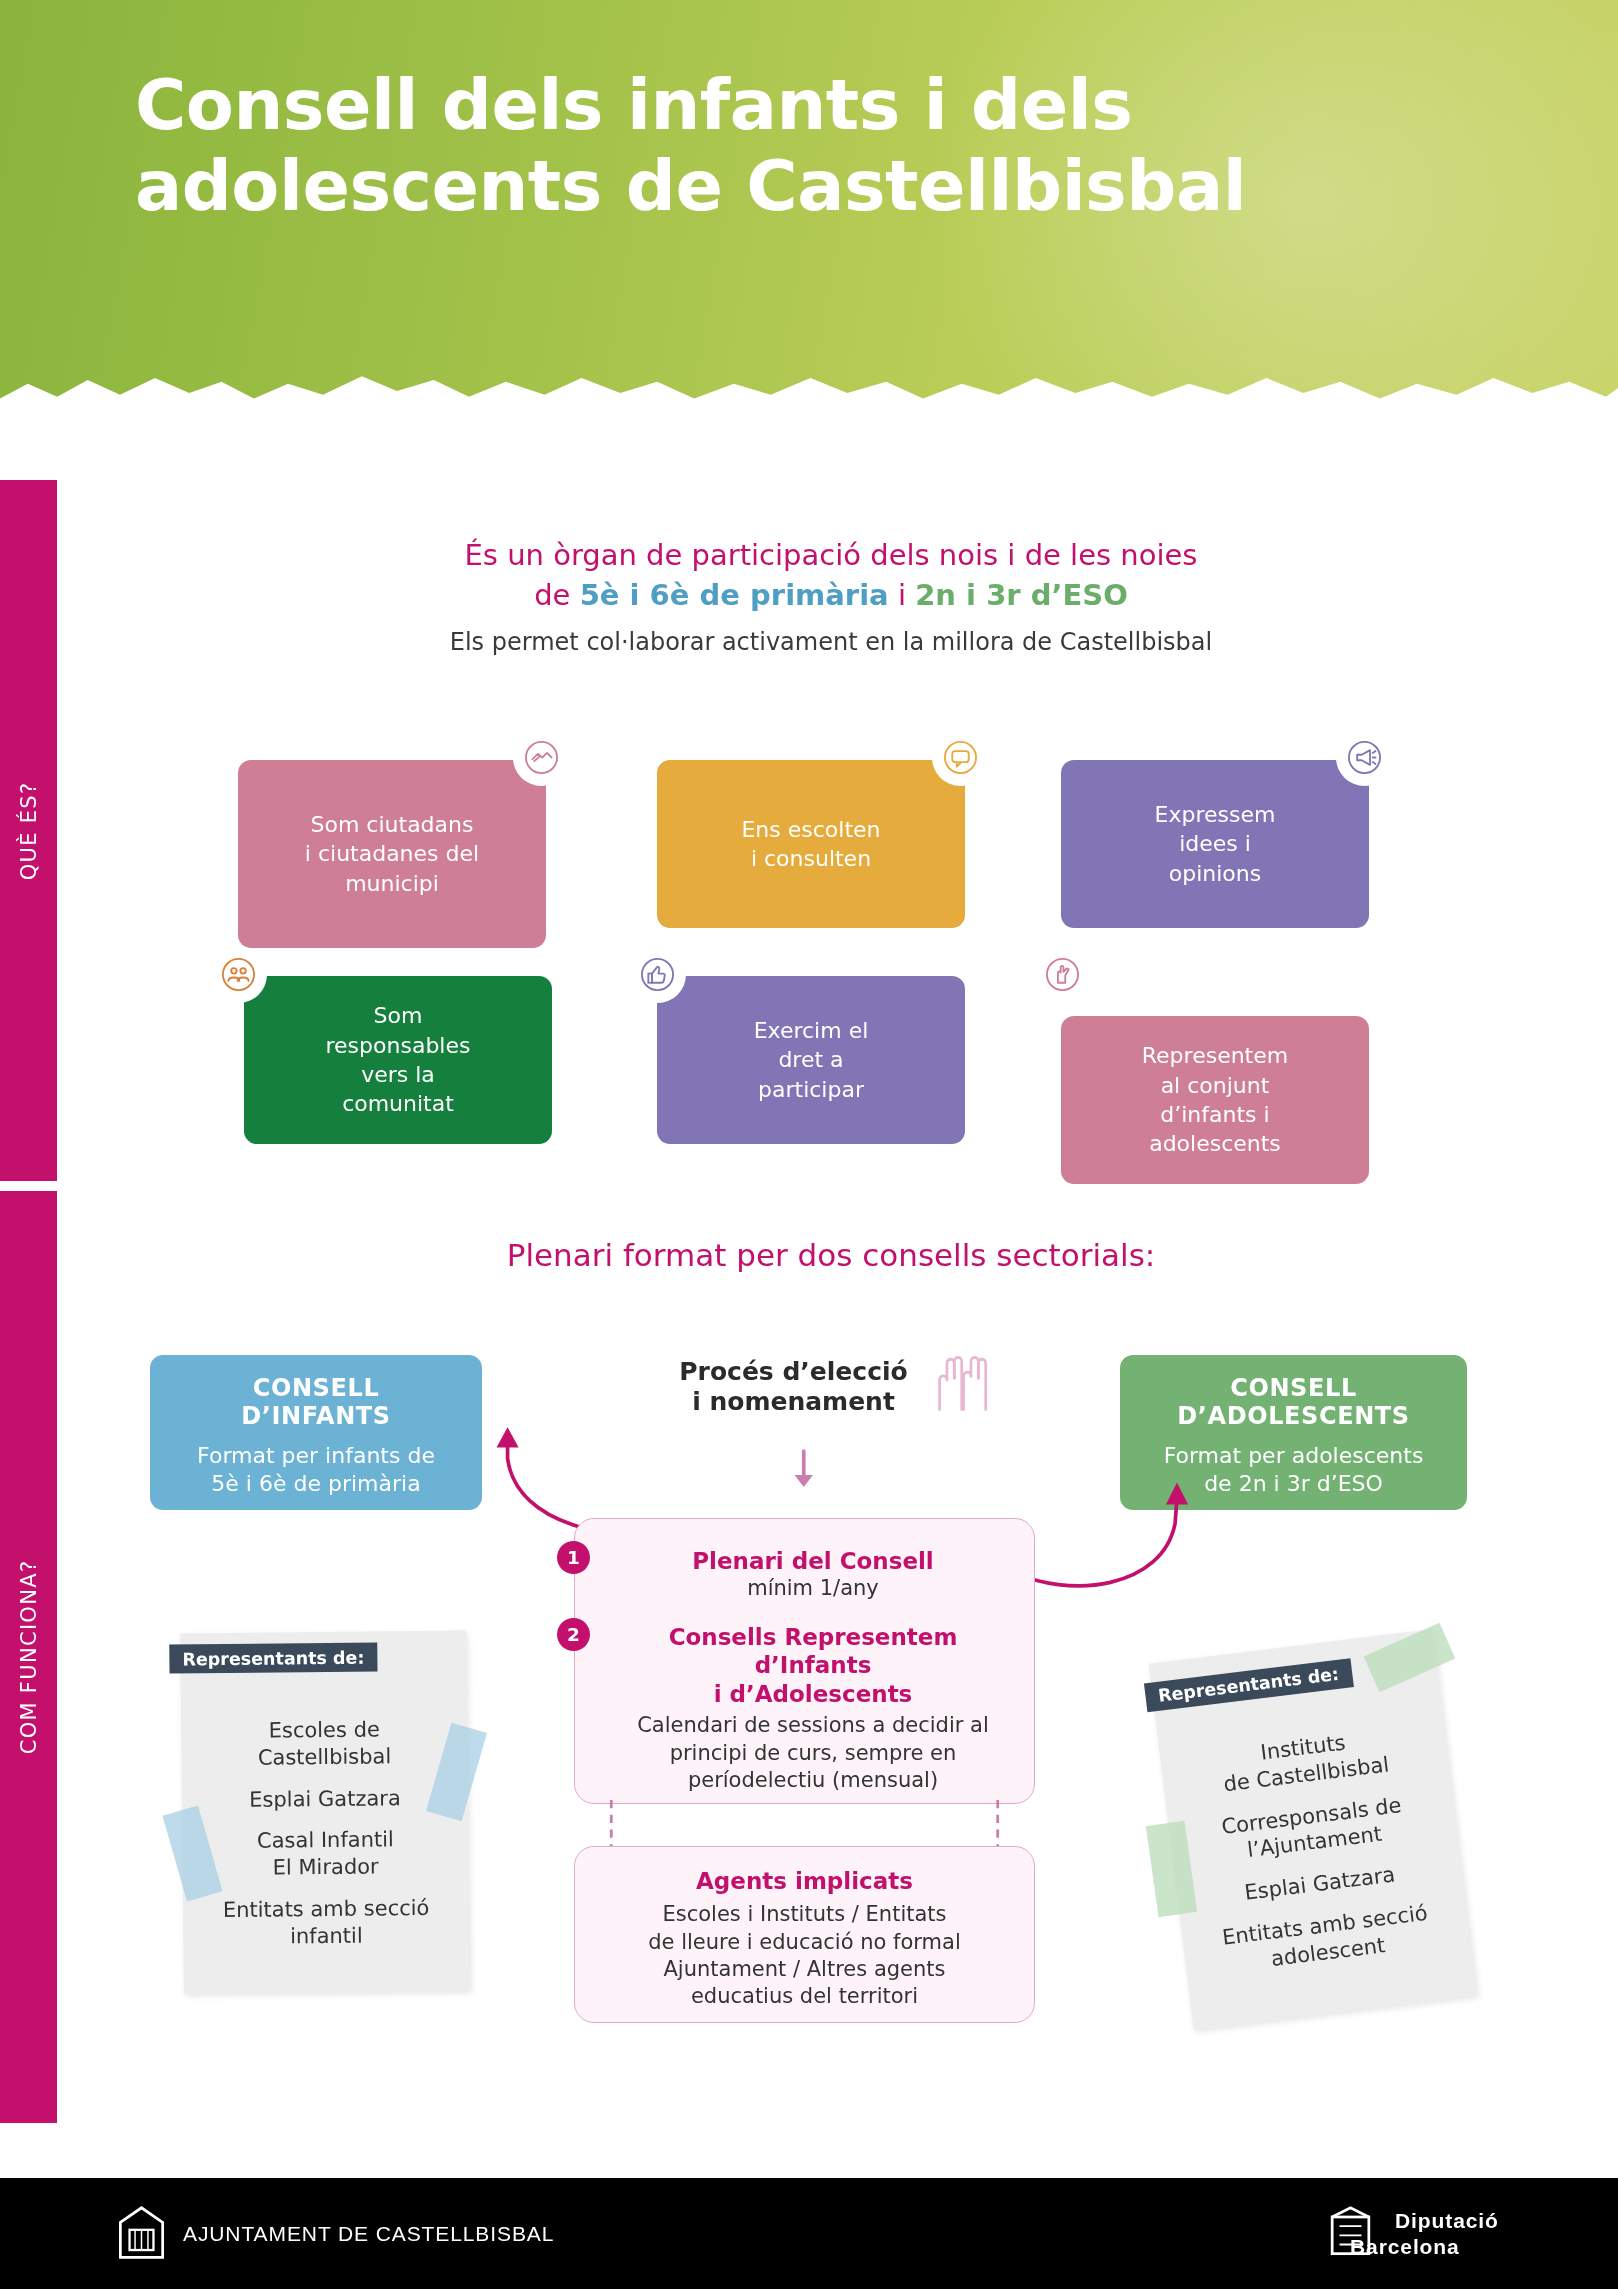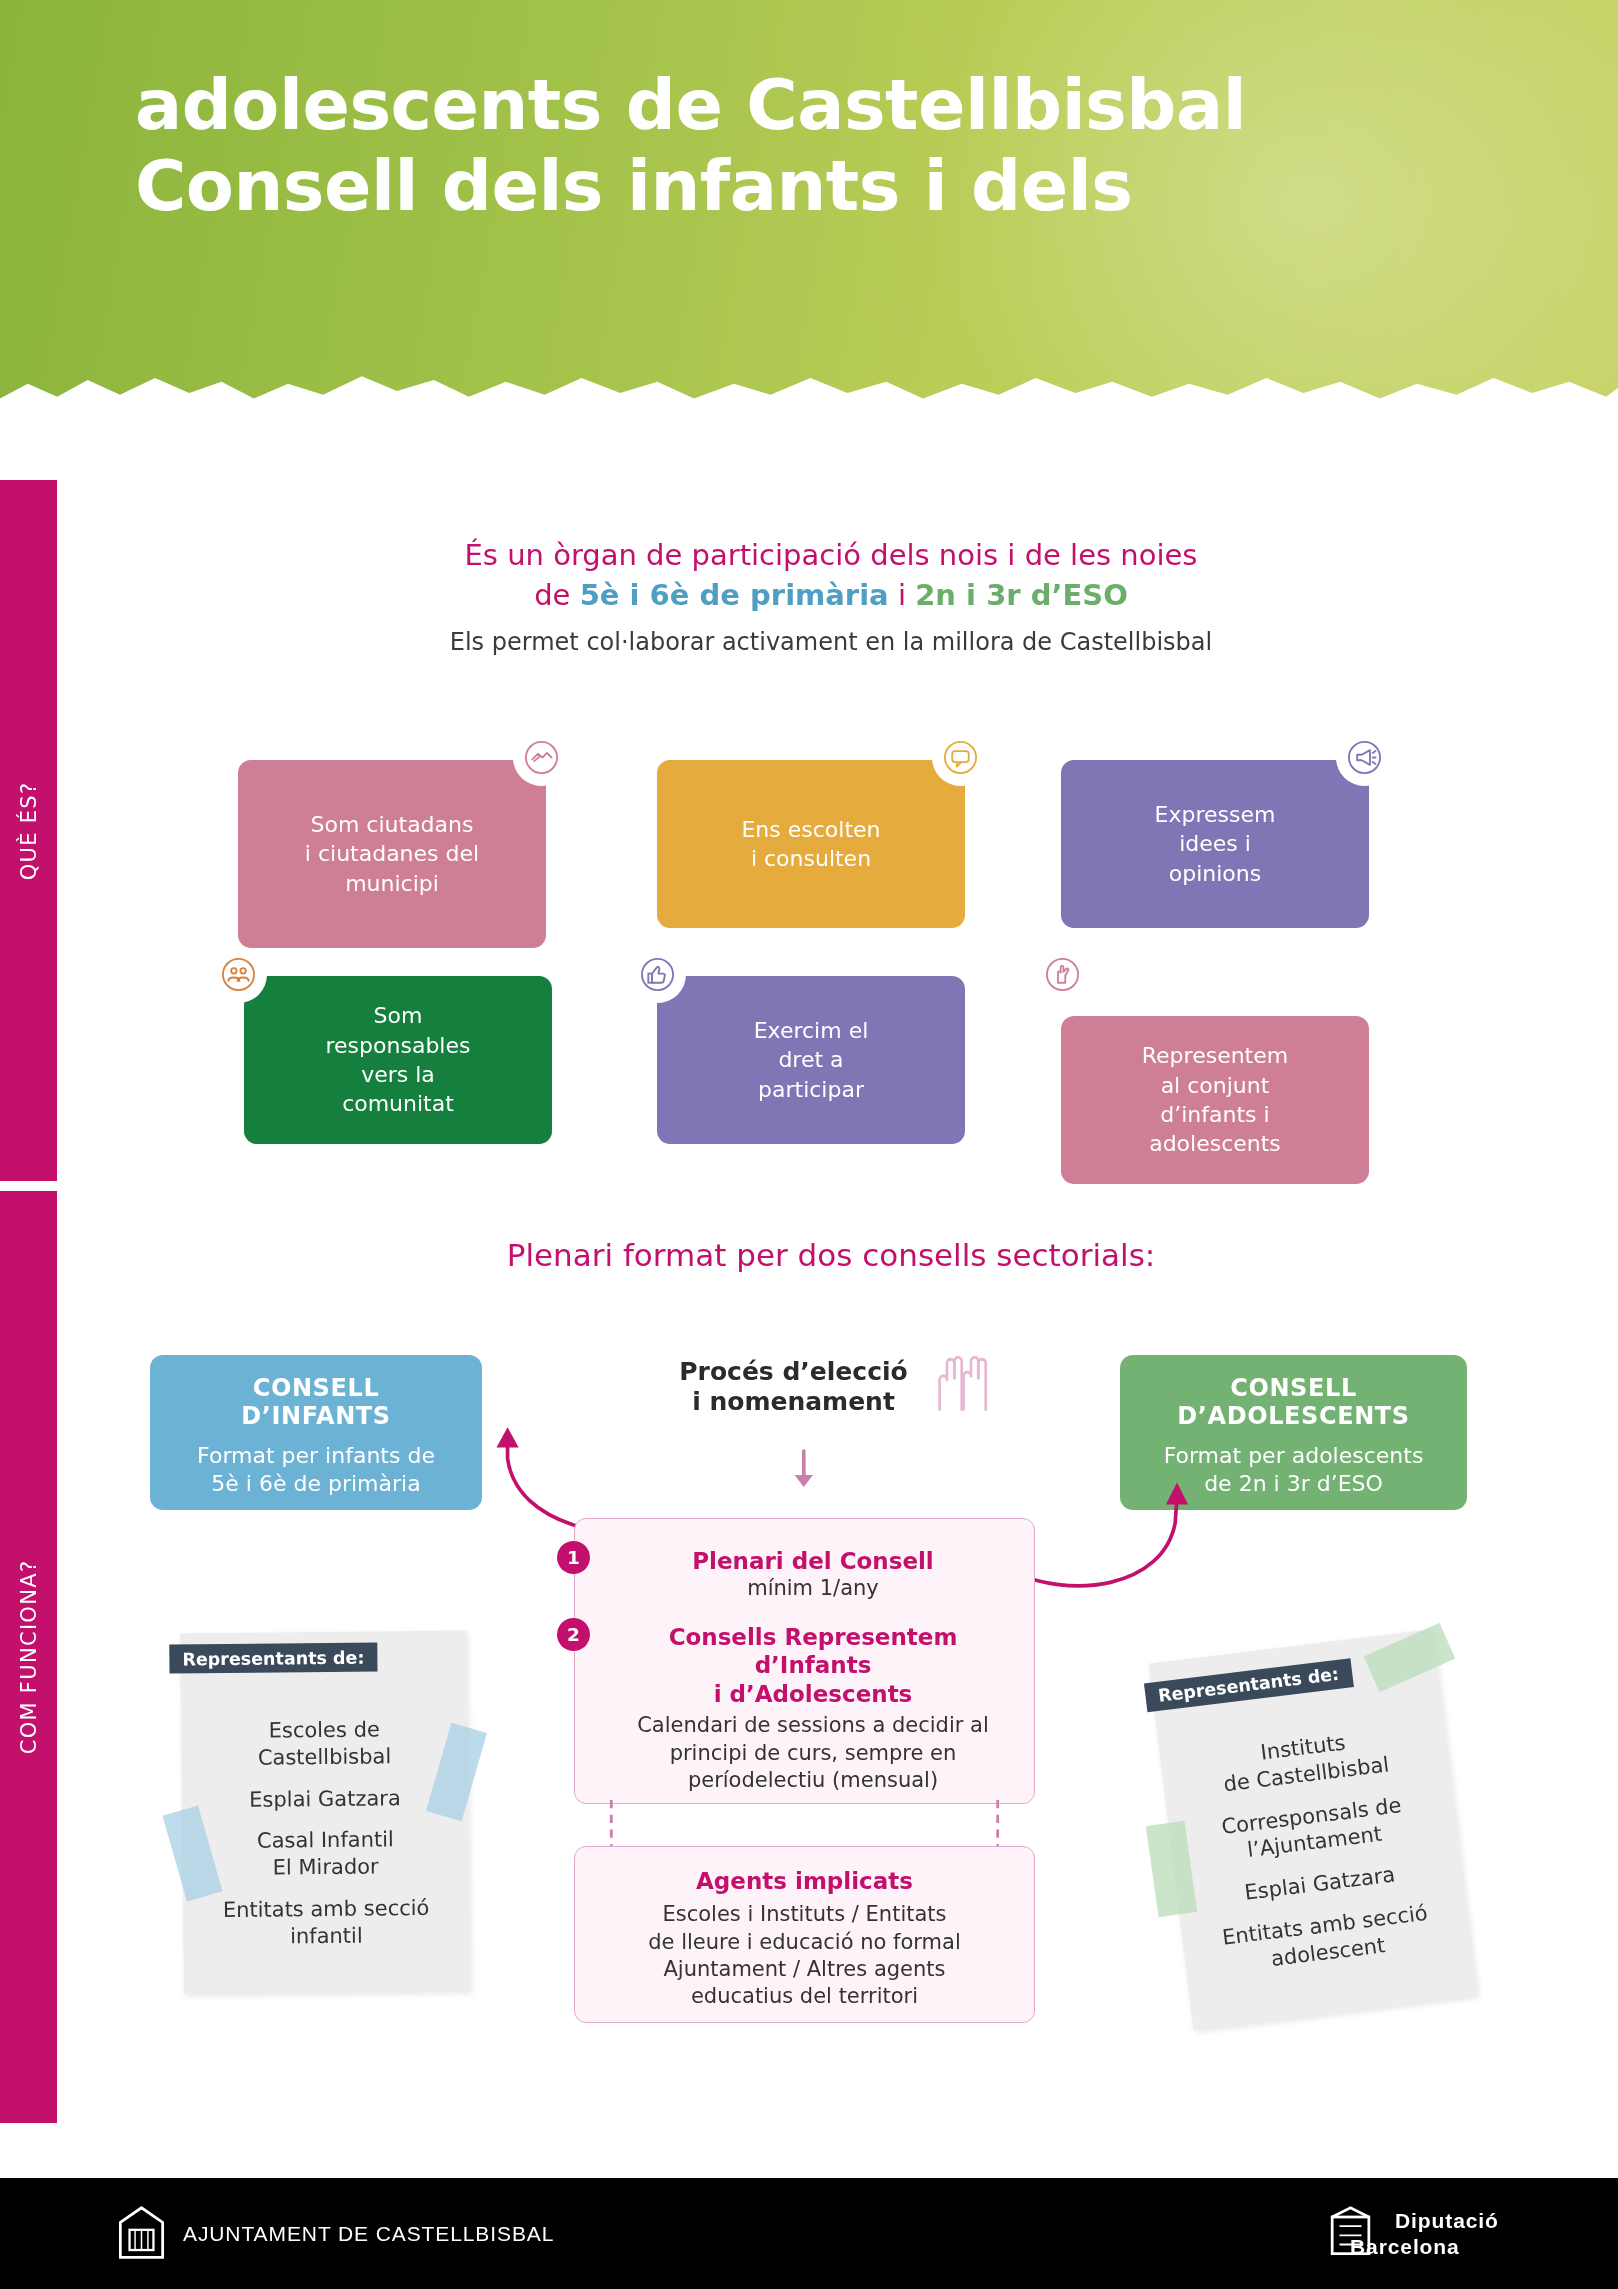--- a/index.html
+++ b/index.html
@@ -173,21 +173,21 @@
   }
   .arrow-down {
     position: absolute;
     left: 789px; top: 1449px;
     width: 29.5px; height: 41px;
   }
 
   .pink-box {
     position: absolute;
     border: 1.8px solid #e3a8cd;
-    border-radius: 12px;
+    border-radius: 20px;
     background: #fdf3f9;
     text-align: center;
     color: #333;
   }
   .pb-h {
     font-weight: bold;
     color: #c2106c;
     font-size: 23px;
     line-height: 1.25;
   }
@@ -249,22 +249,22 @@
     letter-spacing: 0.9px;
   }
   svg { overflow: visible; }
 </style>
 </head>
 <body>
 
 <div class="header">
   <div class="header-sheen"></div>
   <div class="header-title">
+    <div>Consell dels infants i dels</div>
     <div>adolescents de Castellbisbal</div>
-    <div>Consell dels infants i dels</div>
   </div>
   <svg class="torn" viewBox="0 0 1754 110" preserveAspectRatio="none">
     <path d="M0,62 L30,46 L62,60 L95,42 L130,58 L168,40 L205,56 L240,44 L275,62 L312,46 L350,58 L392,38 L430,54 L470,42 L508,60 L548,44 L590,58 L630,40 L672,56 L712,44 L752,62 L795,46 L835,58 L878,40 L918,56 L960,44 L1000,62 L1042,46 L1082,58 L1122,40 L1165,56 L1205,44 L1248,60 L1288,46 L1330,58 L1372,40 L1412,56 L1452,44 L1495,62 L1535,46 L1578,58 L1618,40 L1660,56 L1700,44 L1740,60 L1754,50 L1754,110 L0,110 Z" fill="#ffffff"></path>
   </svg>
 </div>
 
 <div class="tab" id="tab-que-es">
   <span>QUÈ ÉS?</span>
 </div>
 <div class="tab" id="tab-com-funciona">

